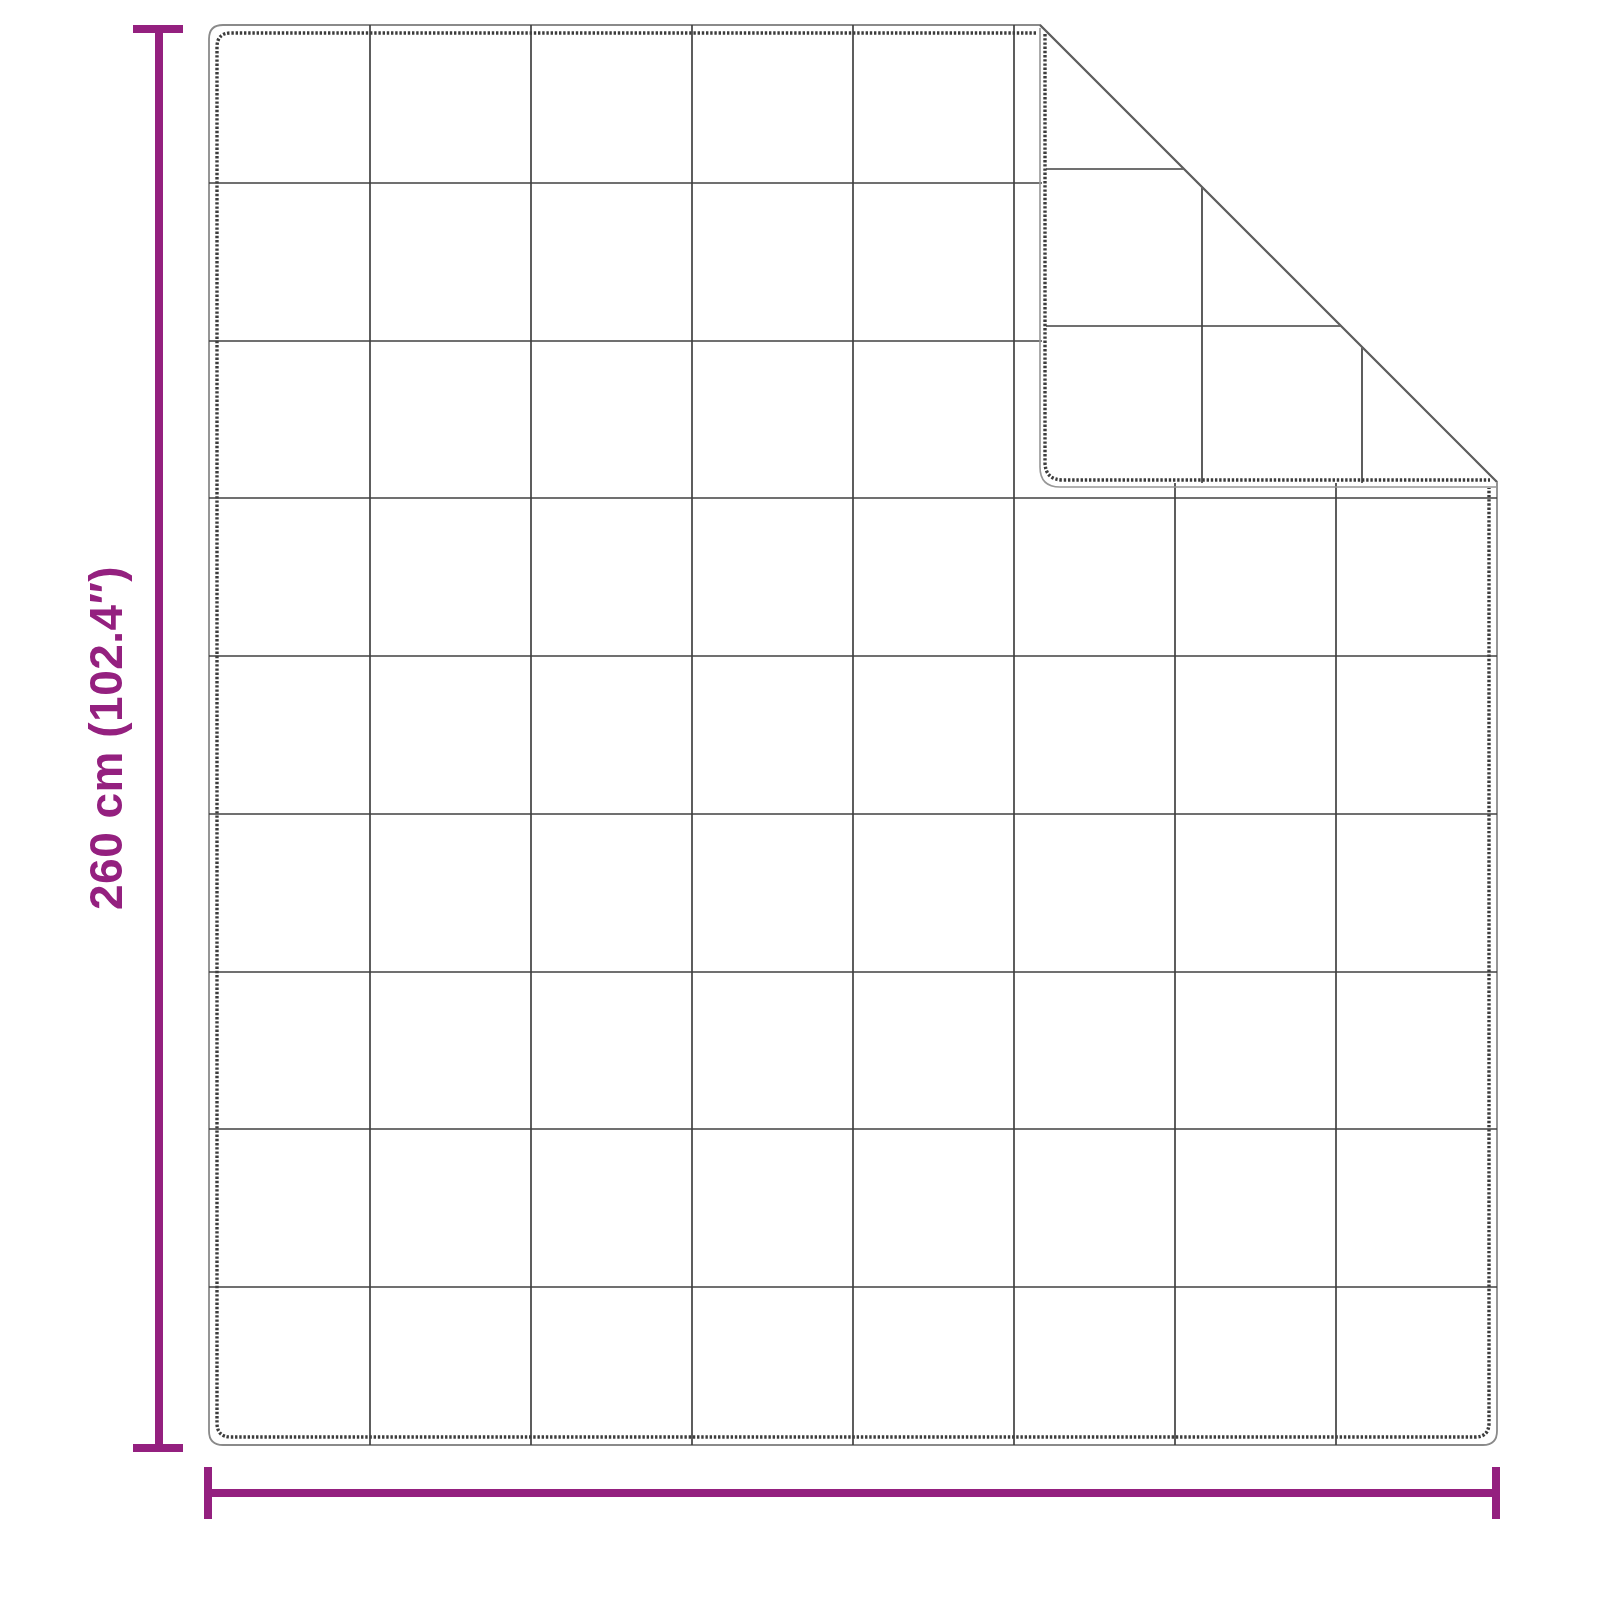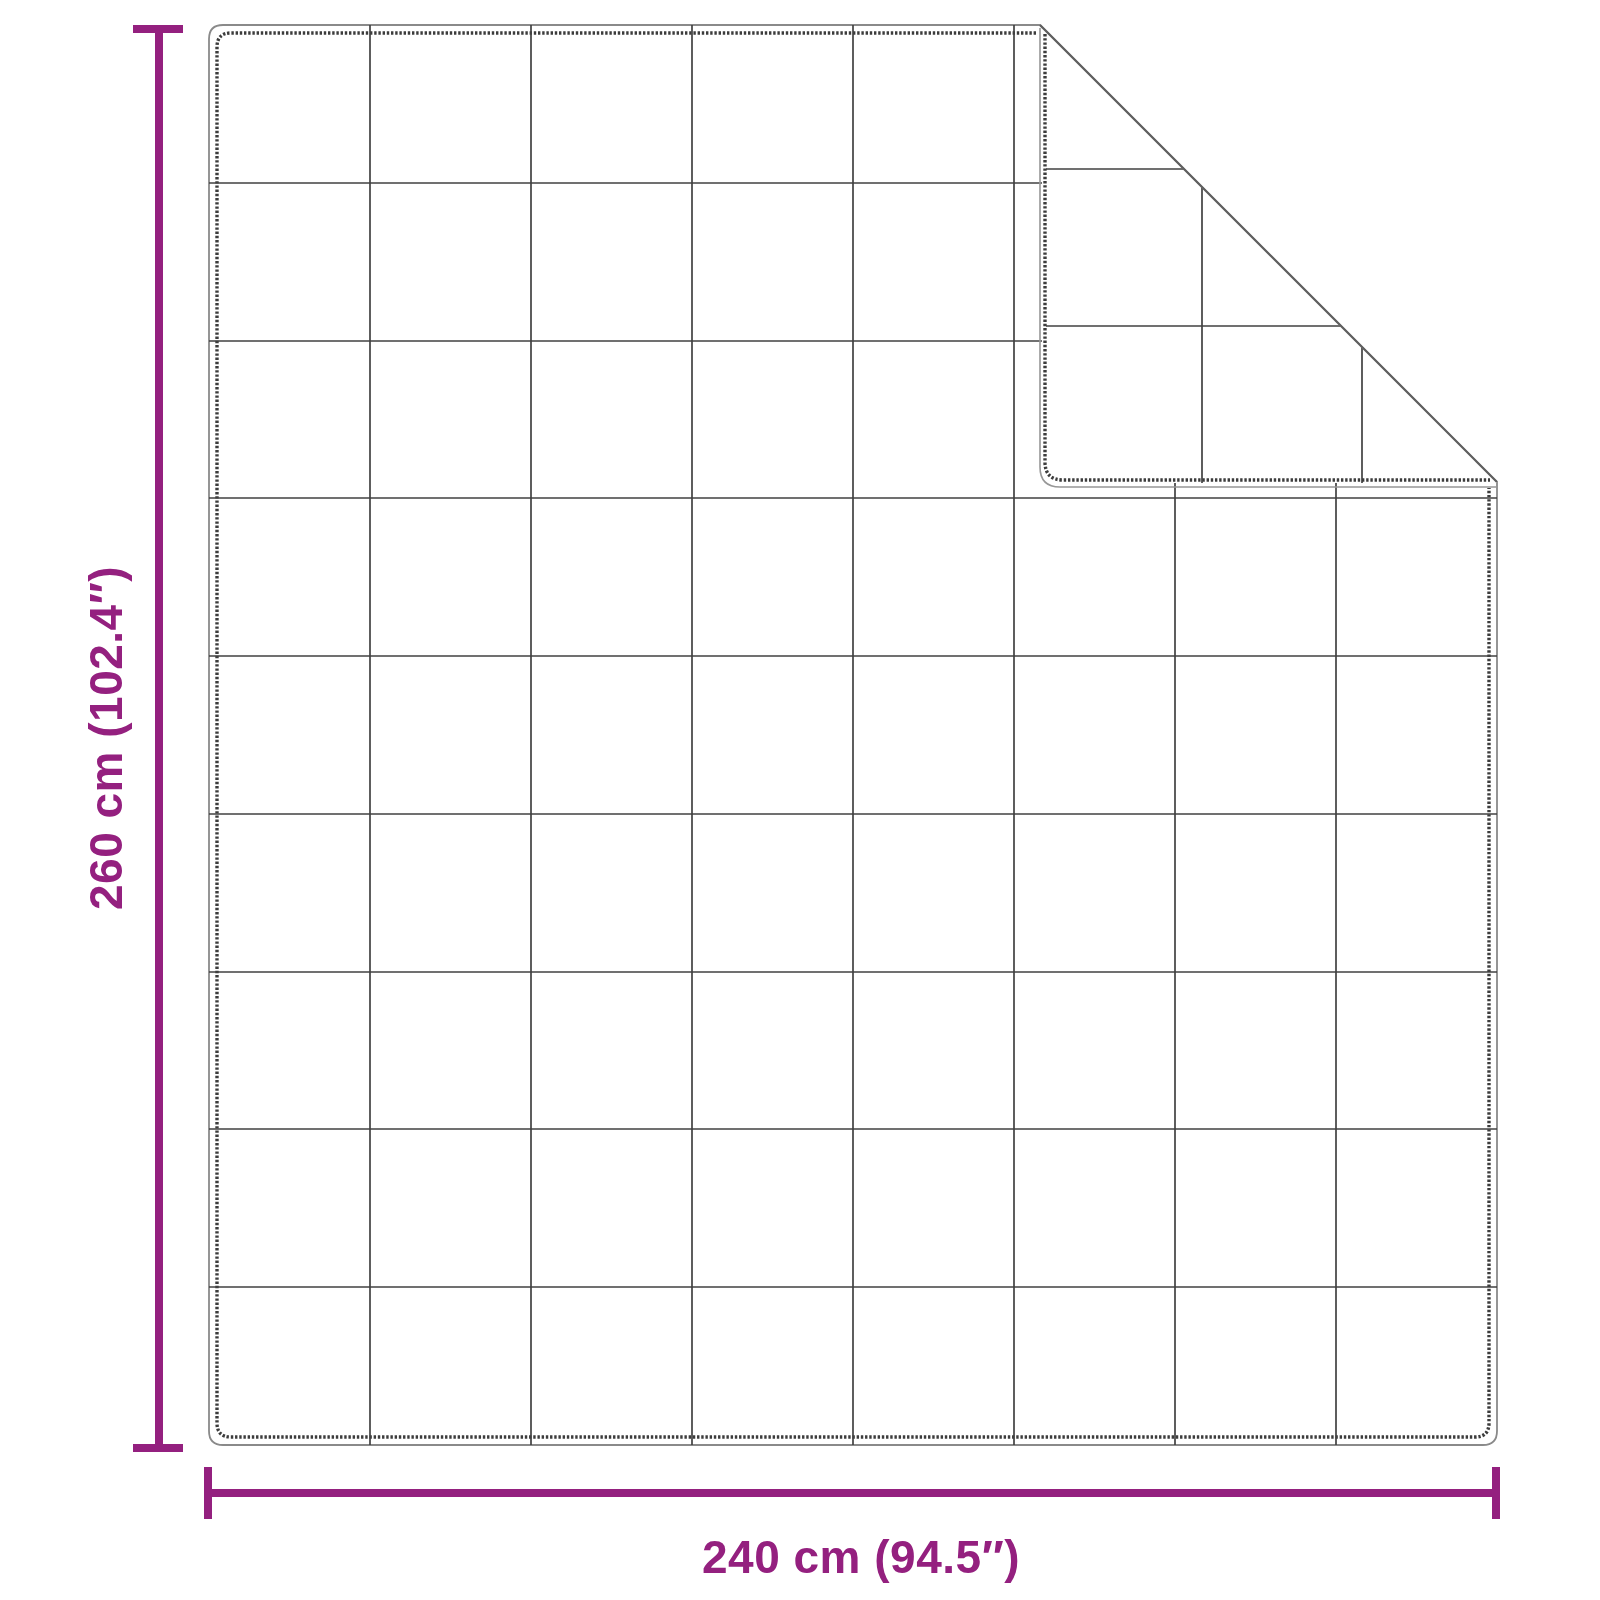--- a/index.html
+++ b/index.html
@@ -100,15 +100,14 @@
 
     <g fill="#94207f">
       <rect x="209" y="1489" width="1288" height="8"></rect>
       <rect x="204" y="1467" width="8" height="52"></rect>
       <rect x="1492" y="1467" width="8" height="52"></rect>
     </g>
   </svg>
 
   <div class="dim-label vertical">260 cm (102.4″)</div>
 
-  <div class="dim-label horizontal">240 cm (94.5″)</div>
 
 </div>
 
 </body></html>

